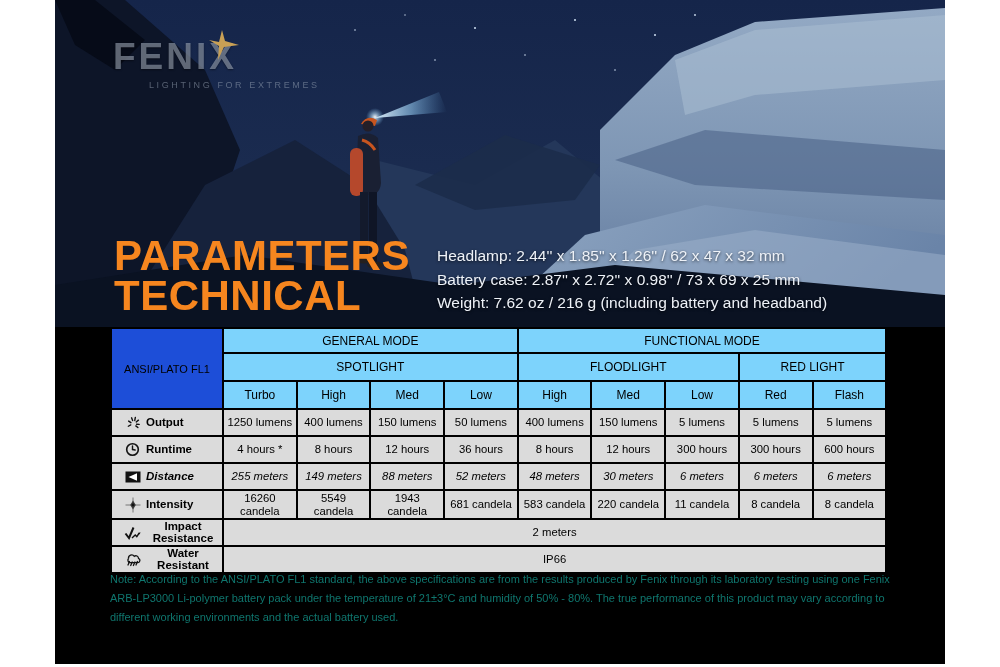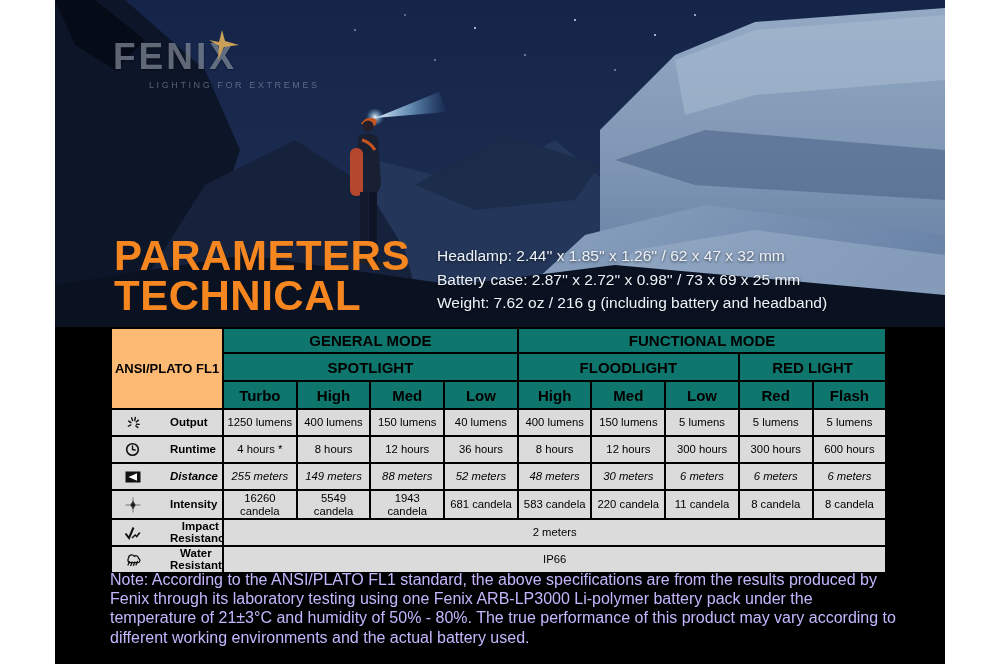--- a/index.html
+++ b/index.html
@@ -22,31 +22,31 @@
            font-size:42px; line-height:40px; letter-spacing:0.5px; }
 
   .dims { position:absolute; left:382px; top:244px; color:#eef2f8; font-size:15.5px; line-height:23.5px;
           text-shadow:0 1px 3px rgba(0,0,0,0.65); white-space:nowrap; }
 
   
   .spec-table { position:absolute; left:55px; top:327px; width:776px; border-collapse:collapse;
                 table-layout:fixed; font-family:"Liberation Sans", sans-serif; }
   .spec-table td, .spec-table th { border:2px solid #000; text-align:center; vertical-align:middle;
                 padding:1px 2px; overflow:hidden; }
-  .hdr { background:#0f766e; color:#000; font-weight:bold; font-size:15px; }
-  .corner { background:#fdba74; color:#000; font-weight:bold; font-size:13px; }
+  .hdr { background:#7dd3fc; color:#000; font-weight:normal; font-size:12px; }
+  .corner { background:#1d4ed8; color:#000; font-weight:normal; font-size:11px; }
   .cell { background:#DBDBDB; color:#000; font-size:11.3px; line-height:12.5px; }
   .rowlabel { background:#DBDBDB; color:#000; font-weight:bold; font-size:11.5px; text-align:left; }
   .rowlabel .lab-inner { display:flex; align-items:center; gap:5px; padding-left:10px; }
-  .rowlabel .lab-text { line-height:11.5px;margin-left:24px; }
+  .rowlabel .lab-text { line-height:11.5px; }
   .icon-box { width:17px; height:16px; flex:0 0 17px; display:flex; align-items:center; justify-content:center; }
 
   
-  .note { position:absolute; left:55px; top:570px; width:786px; color:#c4b5fd;
-          font-size:16px; line-height:19.2px; }
+  .note { position:absolute; left:55px; top:570px; width:786px; color:#0f766e;
+          font-size:11px; line-height:19.2px; }
 
   
 </style>
 </head>
 <body>
 
 <div class="page">
   <div class="content">
 
     <div class="photo">
@@ -184,21 +184,21 @@
                       <line x1="13.2" y1="13.4" x2="11" y2="11.6"></line>
                     </g>
                   </svg>
                 </span>
                 <span class="lab-text">Output</span>
               </div>
             </td>
             <td class="cell">1250 lumens</td>
             <td class="cell">400 lumens</td>
             <td class="cell">150 lumens</td>
-            <td class="cell">40 lumens</td>
+            <td class="cell">50 lumens</td>
             <td class="cell">400 lumens</td>
             <td class="cell">150 lumens</td>
             <td class="cell">5 lumens</td>
             <td class="cell">5 lumens</td>
             <td class="cell">5 lumens</td>
           </tr>
           <tr style="height: 27px;">
             <td class="rowlabel">
               <div class="lab-inner">
                 <span class="icon-box">

